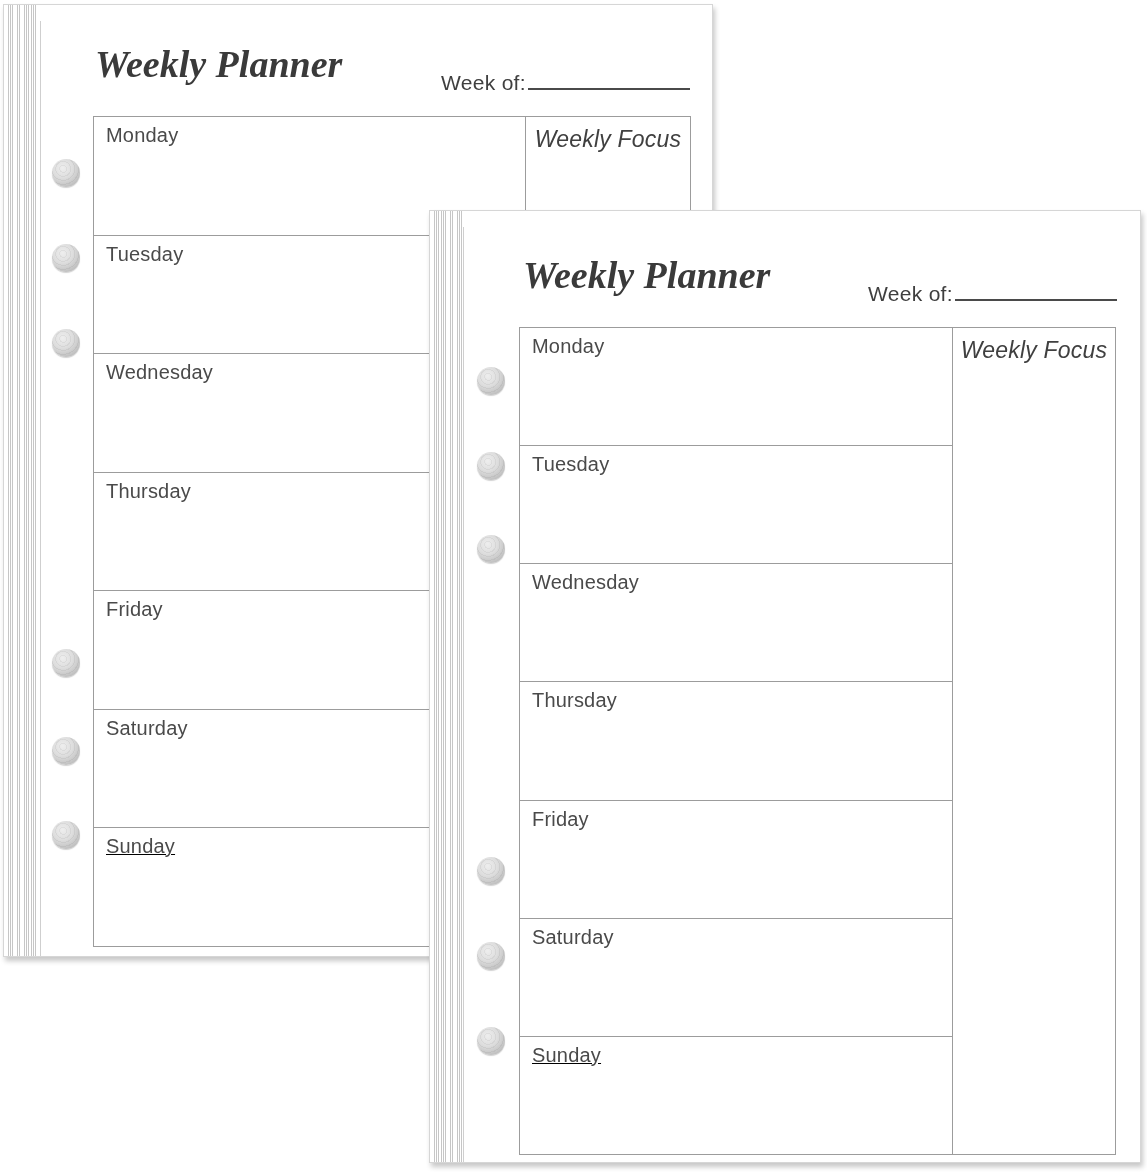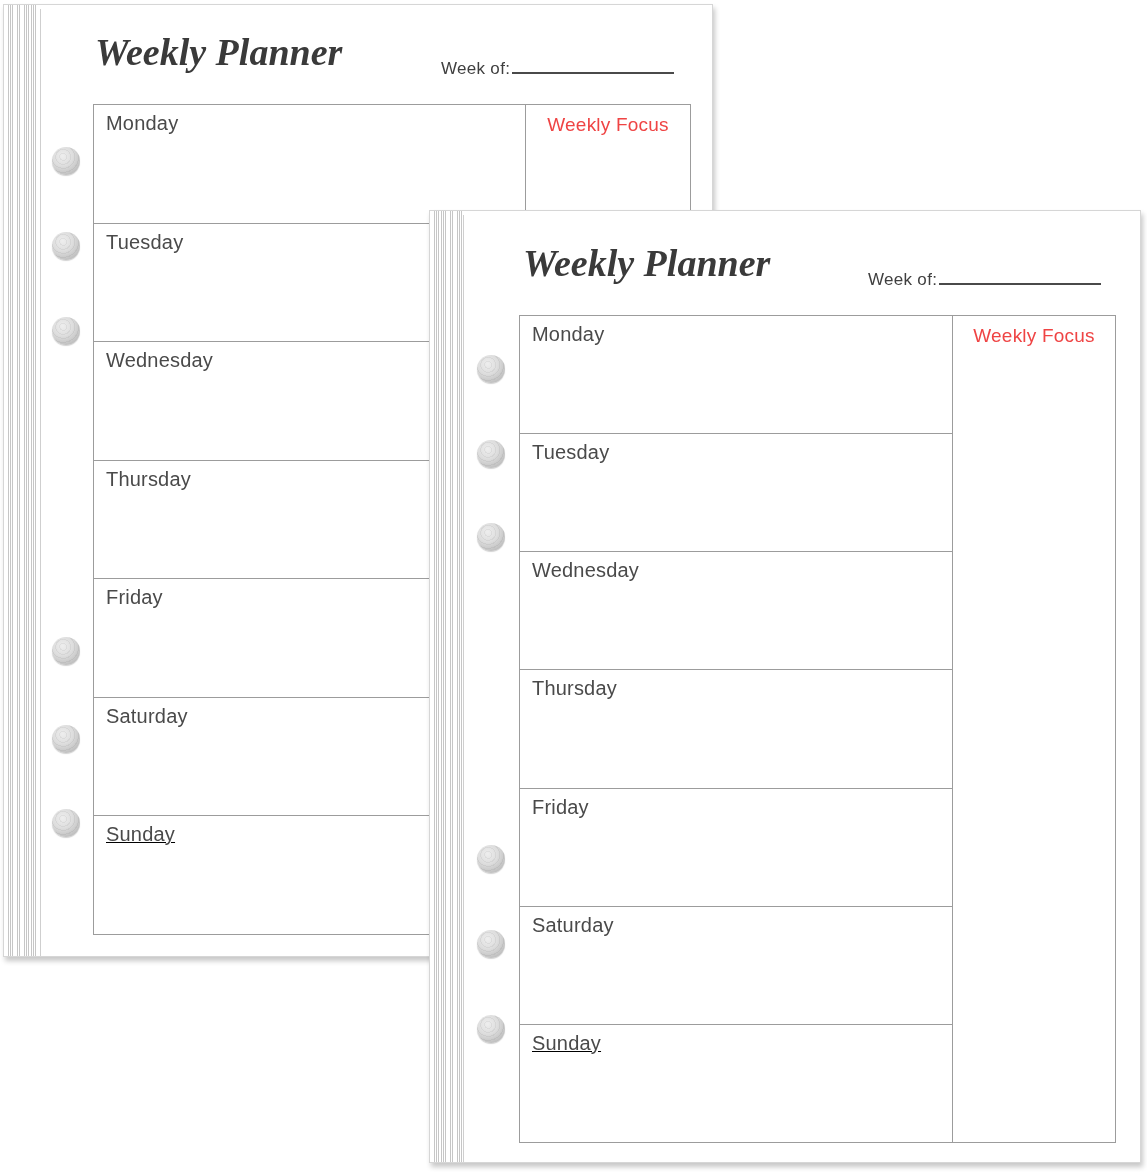--- a/index.html
+++ b/index.html
@@ -25,21 +25,21 @@
   .stack-edge {
     position:absolute; left:0; top:0; bottom:0;
     background:repeating-linear-gradient(90deg,
       #ffffff 0px, #ffffff 1.5px,
       #c6c6c6 1.5px, #c6c6c6 2.3px);
   }
   .page-back  .stack-edge { width:36px; }
   .page-front .stack-edge { width:33px; }
 
   .sheet {
-    position:absolute; top:4px; right:0; bottom:0;
+    position:absolute; top:16px; right:0; bottom:0;
     background:#ffffff;
     border-left:1px solid #cfcfcf;
   }
   .page-back  .sheet { left:36px; }
   .page-front .sheet { left:33px; }
 
   
   .title {
     position:absolute;
     font-family:"Liberation Serif", serif;
@@ -47,21 +47,21 @@
     font-size:38px; line-height:1.15;
     color:#3a3a3a;
     white-space:nowrap;
   }
   .page-back  .title { left:54px; top:22px; }
   .page-front .title { left:59px; top:27px; }
 
   .week-of { position:absolute; white-space:nowrap; }
   .page-back  .week-of { left:400px; top:50px; }
   .page-front .week-of { left:404px; top:55px; }
-  .week-of-label { font-size:17px; color:#3f3f3f; letter-spacing:0.3px; }
+  .week-of-label { font-size:21px; color:#3f3f3f; letter-spacing:0.3px; }
   .week-of-line {
     display:inline-block;
     width:162px; height:5px;
     border-bottom:2px solid #4a4a4a;
     margin-left:2px;
   }
 
   
   .table {
     position:absolute;
@@ -89,21 +89,21 @@
   }
   .day-row:last-child { border-bottom:none;text-decoration:underline; }
   .day-label { font-size:20px; color:#4a4a4a; letter-spacing:0.2px; }
 
   .focus-col {
     flex:1 1 0;
     text-align:center;
     padding-top:9px;
     box-sizing:border-box;
   }
-  .focus-header { font-size:19px; color:#ef4444; letter-spacing:0.2px; }
+  .focus-header { font-size:23px; color:#404040; letter-spacing:0.2px;font-style:italic; }
 
   
   .hole {
     position:absolute;
     width:28px; height:28px;
     border-radius:50%;
     background:
       repeating-radial-gradient(circle at 40% 35%,
         rgba(255,255,255,0) 0 3px, rgba(0,0,0,0.05) 3px 4px),
       radial-gradient(circle at 38% 32%,

